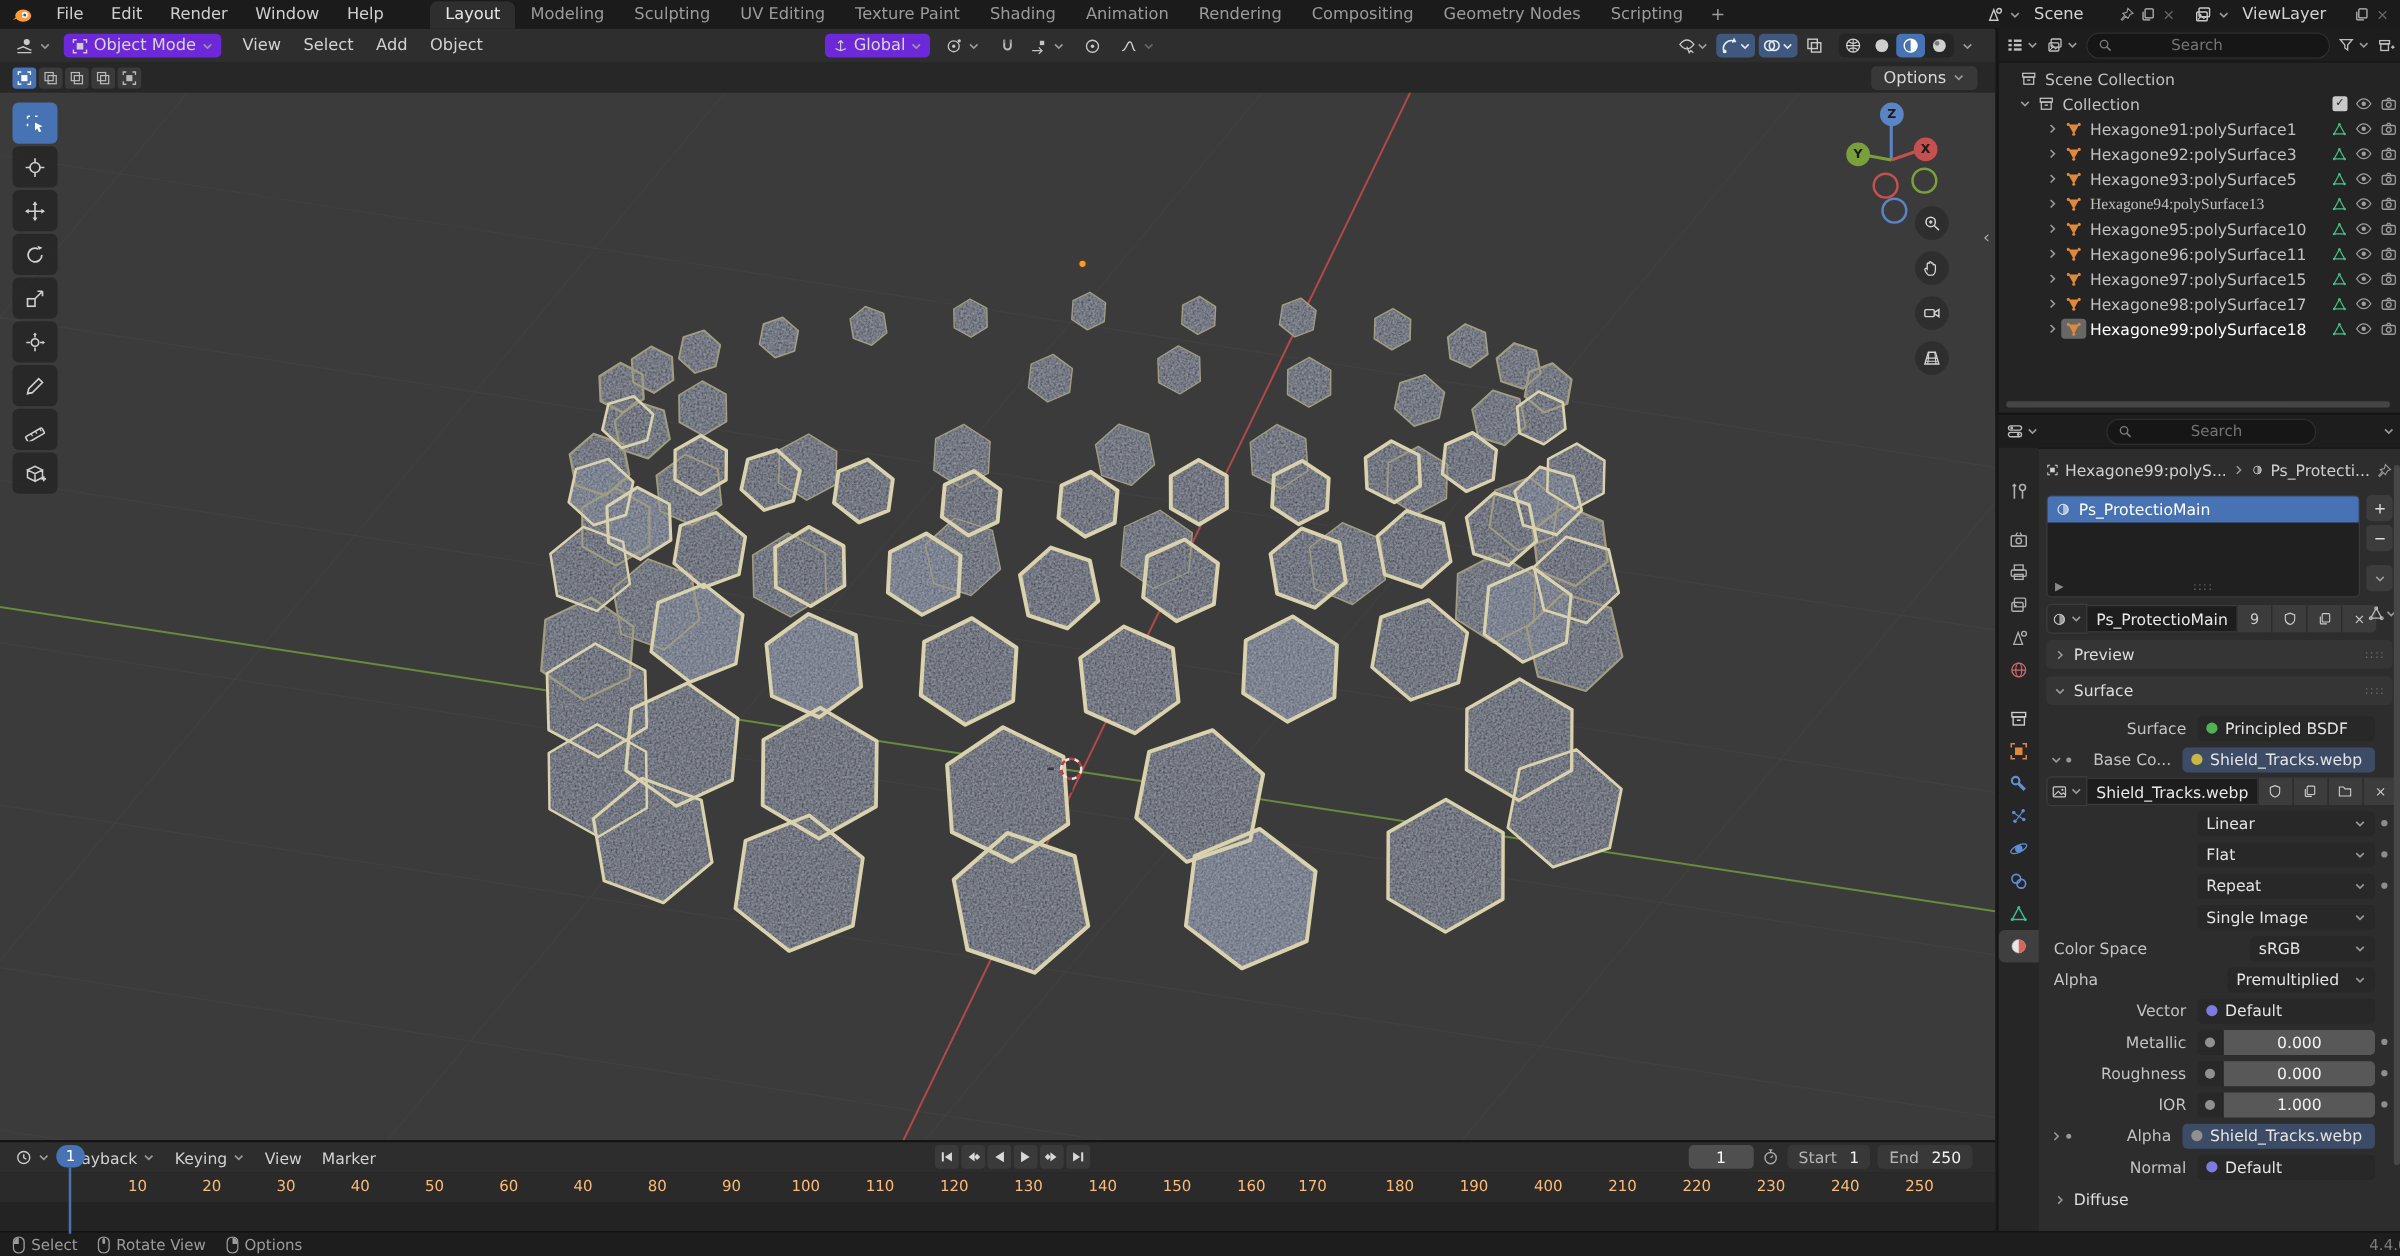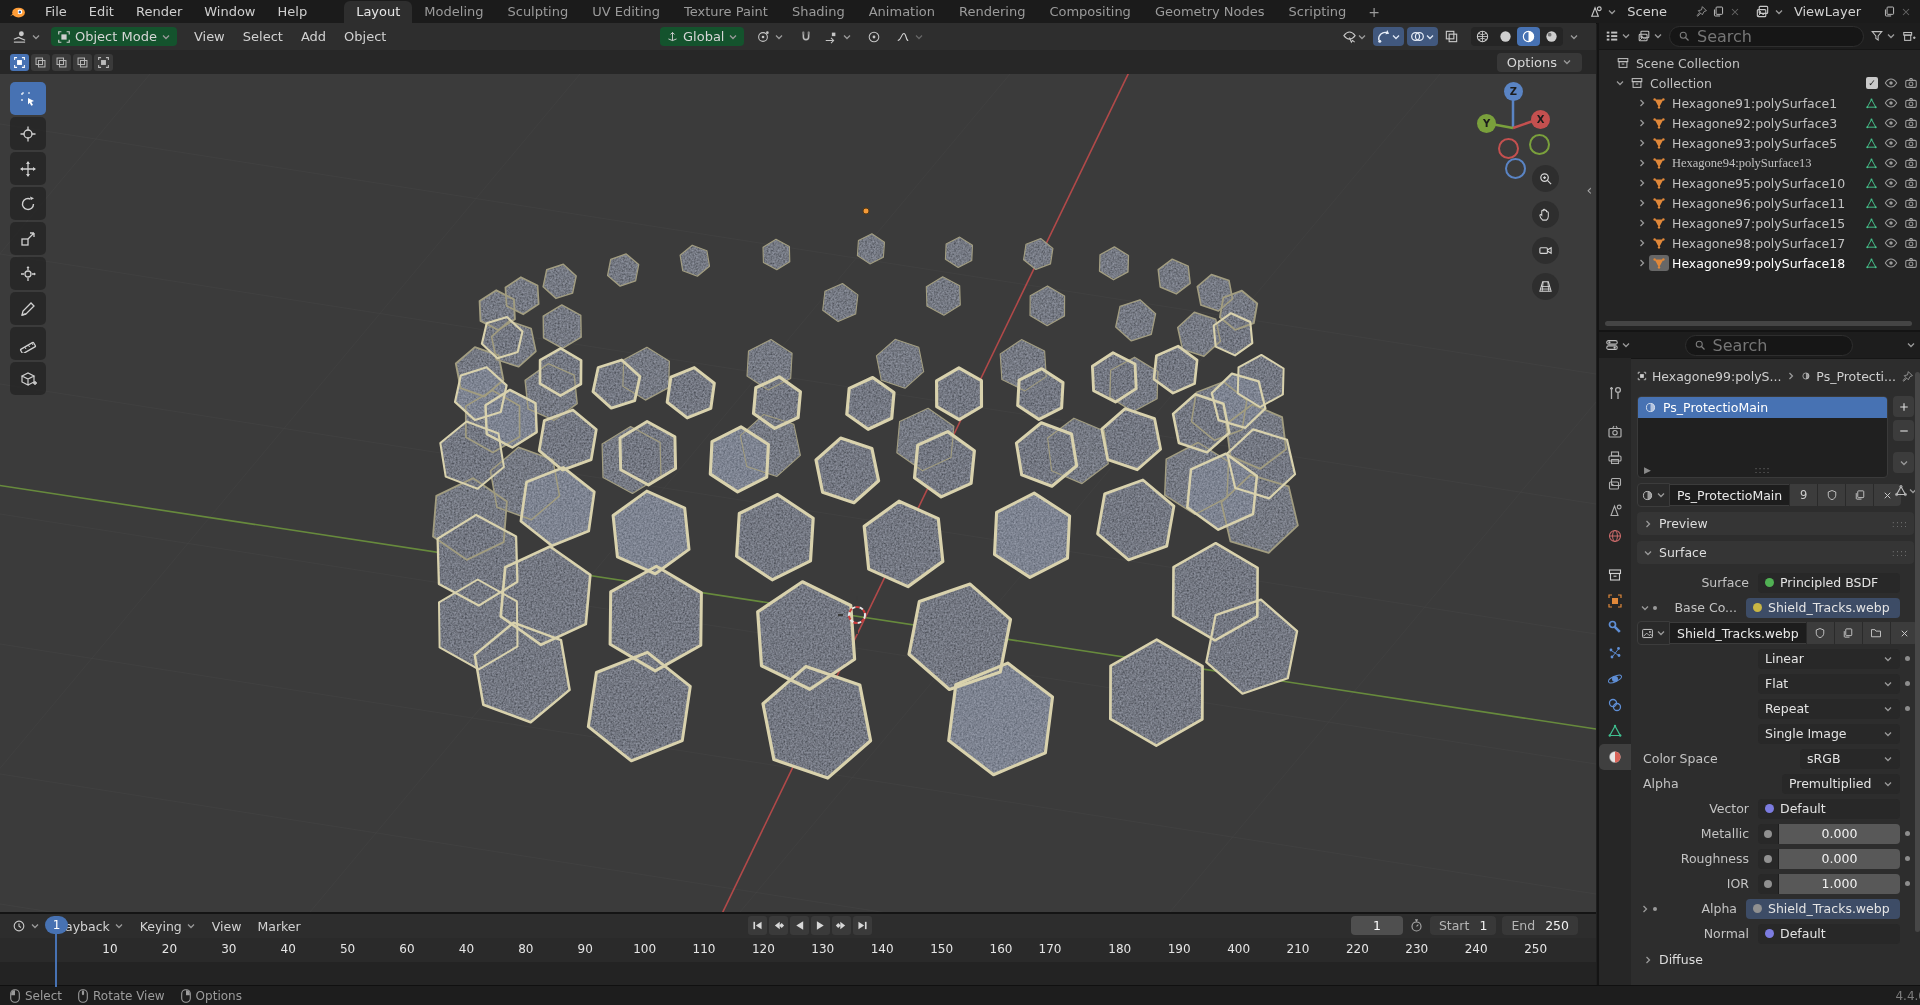--- a/index.html
+++ b/index.html
@@ -19,21 +19,21 @@
   .wtab{padding:3px 12px 4px;font-size:13px;color:#9b9b9b;border-radius:6px 6px 0 0;white-space:nowrap;}
   .wtab.on{background:#2e2e2e;color:#e6e6e6;}
   #wtab-add{color:#9b9b9b;padding:0 10px;font-size:14px;}
   #topbar-right{margin-left:auto;display:flex;align-items:center;gap:4px;padding-right:8px;color:#d2d2d2;}
   .tb-widget{display:flex;align-items:center;gap:4px;}
   .dim{color:#666;}
 
   
   #vp-header{left:0;top:23px;width:1596px;height:27px;background:#2e2e2e;display:flex;align-items:center;border-bottom:1px solid #222;}
   .hdr-btn{display:flex;align-items:center;gap:4px;padding:2px 6px;border-radius:4px;color:#d6d6d6;}
-  .hdr-btn.field{background:#14532d;}
+  .hdr-btn.field{background:#6d28d9;}
   .hdr-menu{padding:0 9px;color:#d2d2d2;}
   #vph-center{position:absolute;left:660px;display:flex;align-items:center;gap:6px;}
   #vph-right{position:absolute;right:14px;display:flex;align-items:center;gap:3px;}
   .tgl{display:flex;align-items:center;padding:2px 3px;border-radius:4px;color:#c9c9c9;}
   .tgl.blue{background:#41587e;color:#e8eef8;}
   .shade-group{display:flex;background:#252525;border-radius:4px;margin-left:6px;}
   .shade-btn{padding:2px 4px;border-radius:4px;color:#cfcfcf;display:flex;}
   .shade-btn.sel{background:#4772b3;color:#fff;}
 
   
@@ -55,21 +55,21 @@
   .gz-hollow{position:absolute;width:17px;height:17px;border-radius:50%;background:rgba(60,60,60,.4);}
   #nav-btns{right:37px;top:91px;display:flex;flex-direction:column;gap:9px;}
   .nav-btn{width:27px;height:27px;border-radius:50%;background:rgba(36,36,36,.55);display:flex;align-items:center;justify-content:center;color:#d5d5d5;}
   .nav-btn svg{width:15px;height:15px;}
   #panel-collapse{right:4px;top:108px;color:#aaa;font-size:14px;}
 
   
   #outliner{left:1597px;top:23px;width:323px;height:307px;background:#242424;border-left:2px solid #141414;}
   .panel-hdr{height:26px;background:#1d1d1d;display:flex;align-items:center;padding:0 6px;gap:6px;border-bottom:1px solid #161616;}
   .searchbox{flex:1;display:flex;align-items:center;gap:5px;background:#161616;border:1px solid #2e2e2e;border-radius:11px;height:19px;padding:0 8px;color:#7c7c7c;}
-  .searchbox input{background:transparent;border:none;color:#fef9c3;font-size:16px;width:100%;font-family:inherit;}
+  .searchbox input{background:transparent;border:none;color:#fef9c3;font-size:12px;width:100%;font-family:inherit;margin-left:40px;}
   .searchbox input::placeholder{color:#757575;}
   .hdr-ic{color:#c0c0c0;display:flex;align-items:center;gap:2px;}
   #ol-rows{padding-top:3px;font-size:12.5px;}
   .ol-row{display:flex;align-items:center;height:20px;padding-right:4px;color:#c1c1c1;}
   .ol-row .grow{flex:1;}
   .ol-indent1{width:14px;flex:none;}
   .ol-indent2{width:36px;flex:none;}
   .ol-chev{width:14px;color:#8f8f8f;flex:none;display:flex;justify-content:center;}
   .ol-objic{width:20px;display:flex;justify-content:center;flex:none;border-radius:3px;padding:1px 0;margin-right:3px;}
   .ol-objic svg{width:14px;height:14px;}
@@ -127,21 +127,21 @@
   .tl-menu{display:flex;align-items:center;gap:4px;padding:0 8px;color:#d2d2d2;font-size:12.5px;}
   #transport{position:absolute;left:748px;top:2px;display:flex;gap:2px;background:#2d2d2d;}
   .tp-btn{width:19px;height:19px;border-radius:3px;background:#3a3a3a;display:flex;align-items:center;justify-content:center;color:#d8d8d8;}
   .tp-btn svg{width:13px;height:13px;}
   #tl-right{position:absolute;right:18px;top:2px;display:flex;align-items:center;gap:6px;}
   #cur-frame{width:52px;height:19px;background:#4f4f4f;border-radius:4px;display:flex;align-items:center;justify-content:center;color:#fff;font-size:12.5px;}
   .se-field{height:19px;background:#383838;border-radius:4px;display:flex;align-items:center;gap:10px;padding:0 9px;font-size:12.5px;}
   .se-field .lb{color:#b5b5b5;}
   .se-field .vl{color:#f0f0f0;}
   #ruler{position:absolute;left:0;top:24px;width:1596px;height:24px;background:#2a2a2a;border-bottom:1px solid #222;}
-  .tick{position:absolute;top:4px;transform:translateX(-50%);color:#e5e5e5;font-size:12px;}
+  .tick{position:absolute;top:4px;transform:translateX(-50%);color:#fdba74;font-size:12px;}
   #frame-badge{position:absolute;left:45px;top:2px;width:23px;height:18px;background:#4772b3;border-radius:9px;color:#fff;font-size:12px;display:flex;align-items:center;justify-content:center;z-index:3;}
   #playhead{position:absolute;left:55px;top:20px;width:2px;height:53px;background:#4772b3;z-index:2;}
   #tl-tracks{position:absolute;left:0;top:48px;width:1596px;height:25px;background:#232323;}
 
   
   #statusbar{left:0;top:985px;width:1920px;height:20px;background:#1d1d1d;display:flex;align-items:center;padding:0 10px;gap:16px;border-top:1px solid #101010;}
   .sb-item{display:flex;align-items:center;gap:5px;color:#9c9c9c;font-size:12px;}
   .sb-item svg{width:10px;height:14px;}
   #sb-version{margin-left:auto;color:#7d7d7d;font-size:12px;padding-right:4px;}
 </style>

